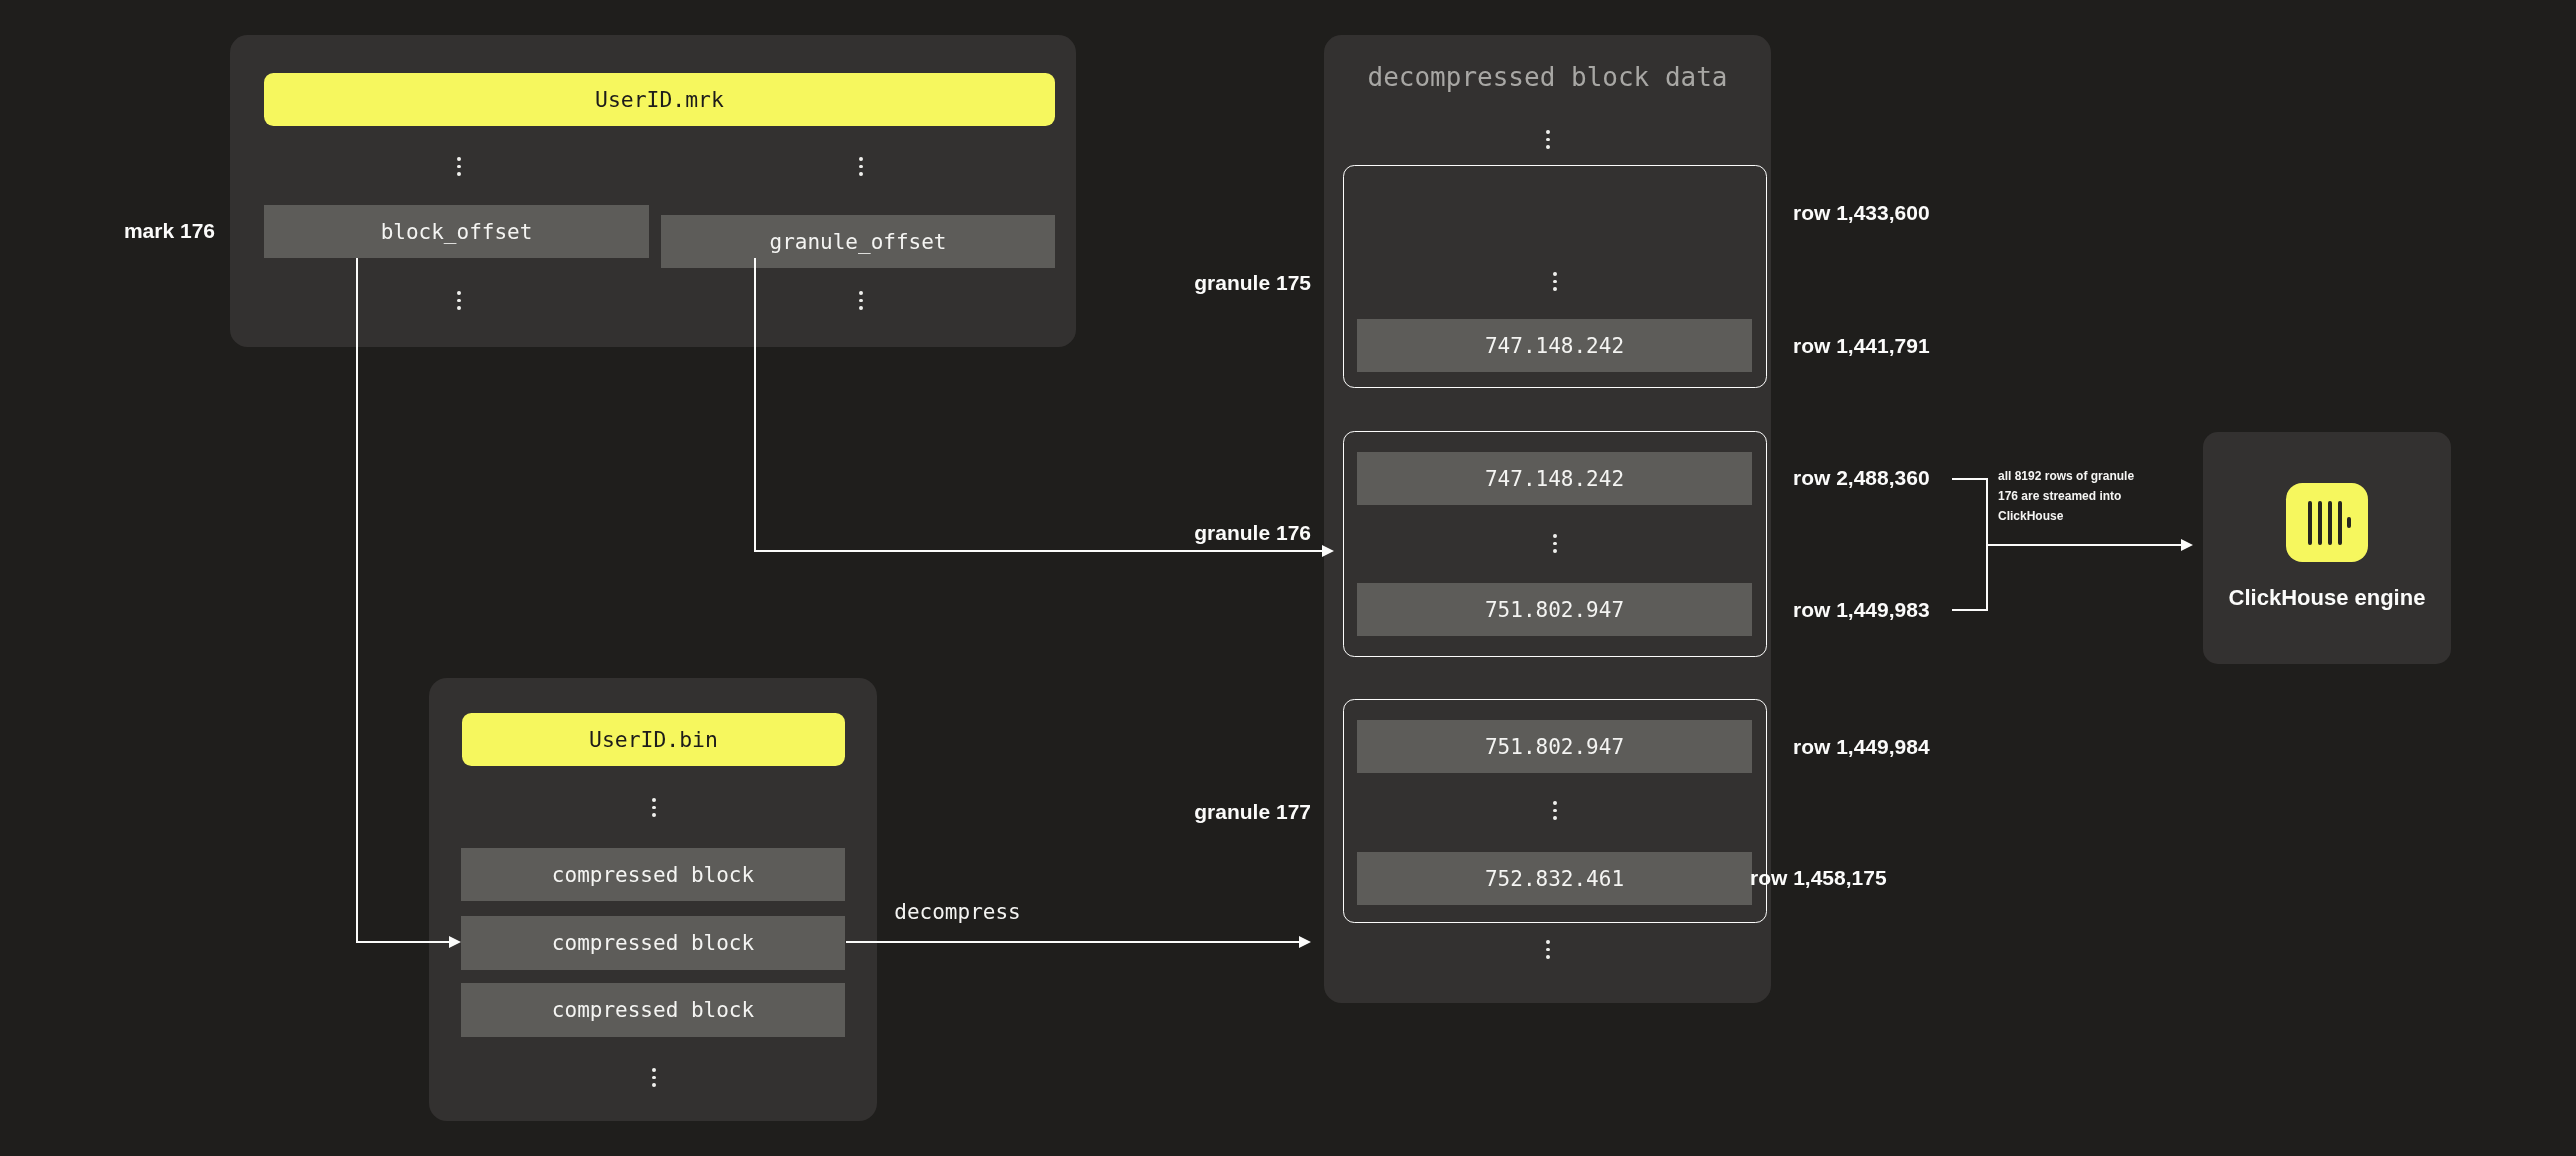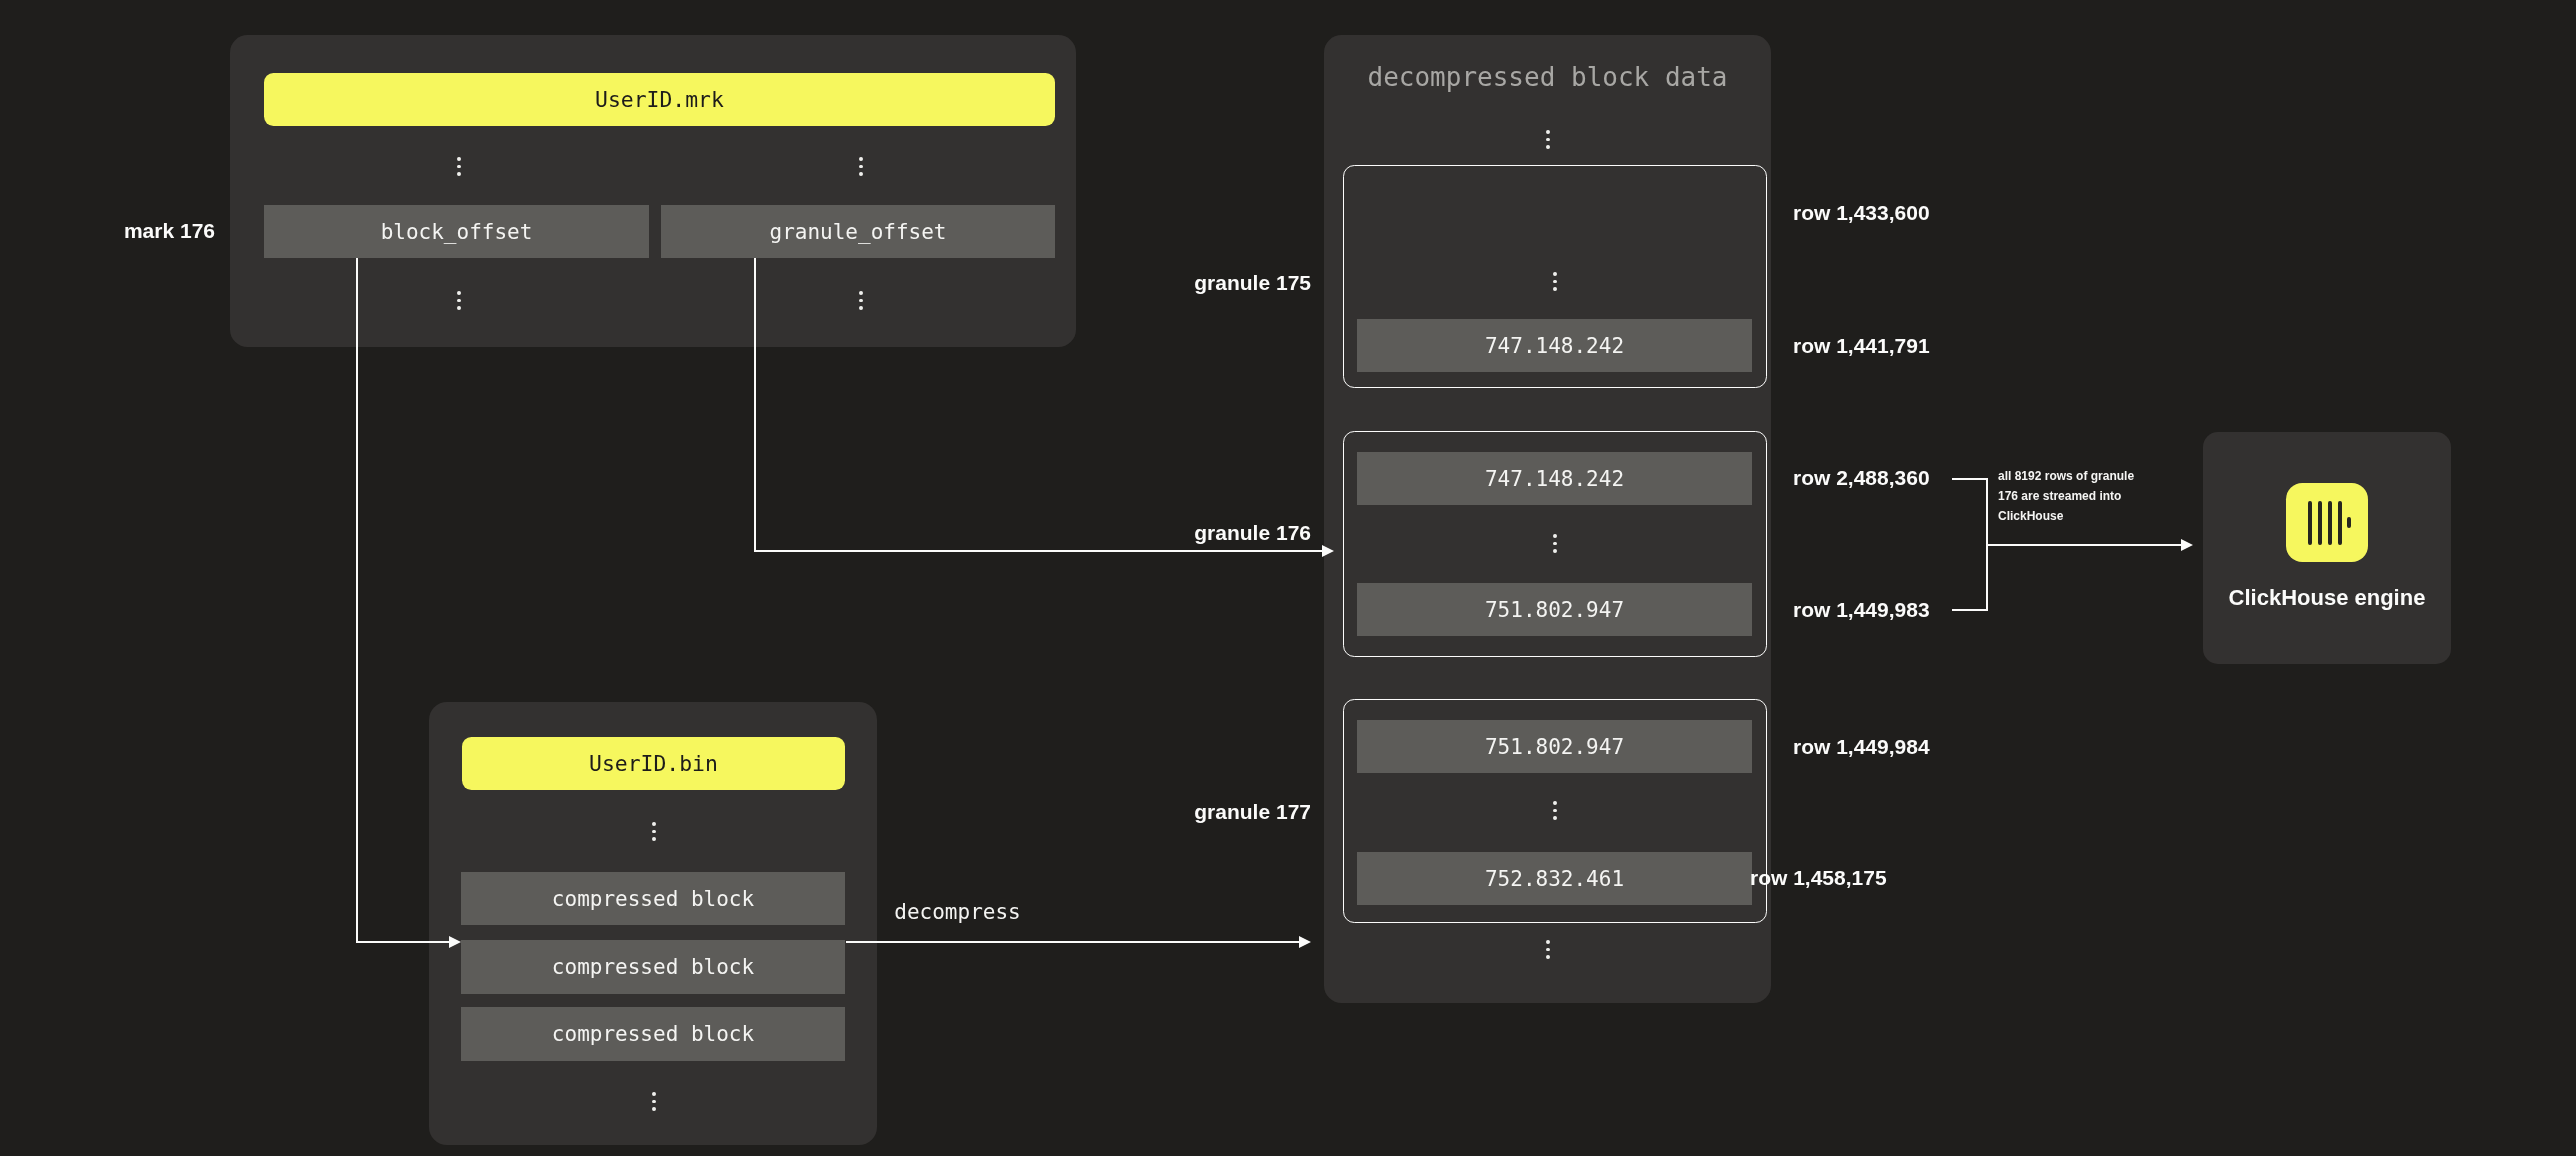--- a/index.html
+++ b/index.html
@@ -39,38 +39,38 @@
         <i></i>
       </div>
     <div class="vdots" style="left:629px;top:122px;">
         <i></i>
         <i></i>
         <i></i>
       </div>
     <div class="gbox" style="left:34px;top:170px;width:385px;height:53px;">
       <span>block_offset</span>
     </div>
-    <div class="gbox" style="left:431px;top:170px;width:394px;height:53px;">
+    <div class="gbox" style="left:431px;top:180px;width:394px;height:53px;">
       <span>granule_offset</span>
     </div>
     <div class="vdots" style="left:227px;top:256px;">
         <i></i>
         <i></i>
         <i></i>
       </div>
     <div class="vdots" style="left:629px;top:256px;">
         <i></i>
         <i></i>
         <i></i>
       </div>
   </div>
 
   <div class="slabel" style="left:63px;top:216px;width:152px;text-align:right;">mark 176</div>
 
-  <div class="panel" style="left:429px;top:702px;width:448px;height:443px;border-radius:18px;">
+  <div class="panel" style="left:429px;top:678px;width:448px;height:443px;border-radius:18px;">
     <div class="ybox" style="left:33px;top:35px;width:383px;height:53px;">
       <span>UserID.bin</span>
     </div>
     <div class="vdots" style="left:223px;top:120px;">
         <i></i>
         <i></i>
         <i></i>
       </div>
     <div class="gbox" style="left:32px;top:170px;width:384px;height:53px;">
       <span>compressed block</span>

